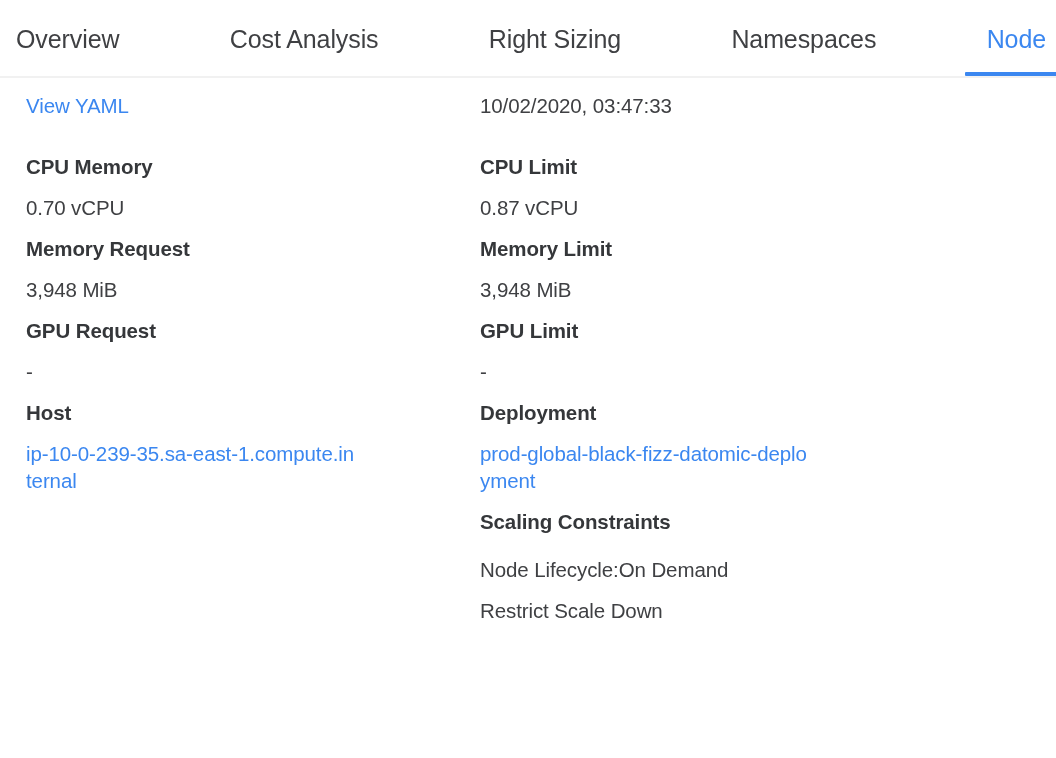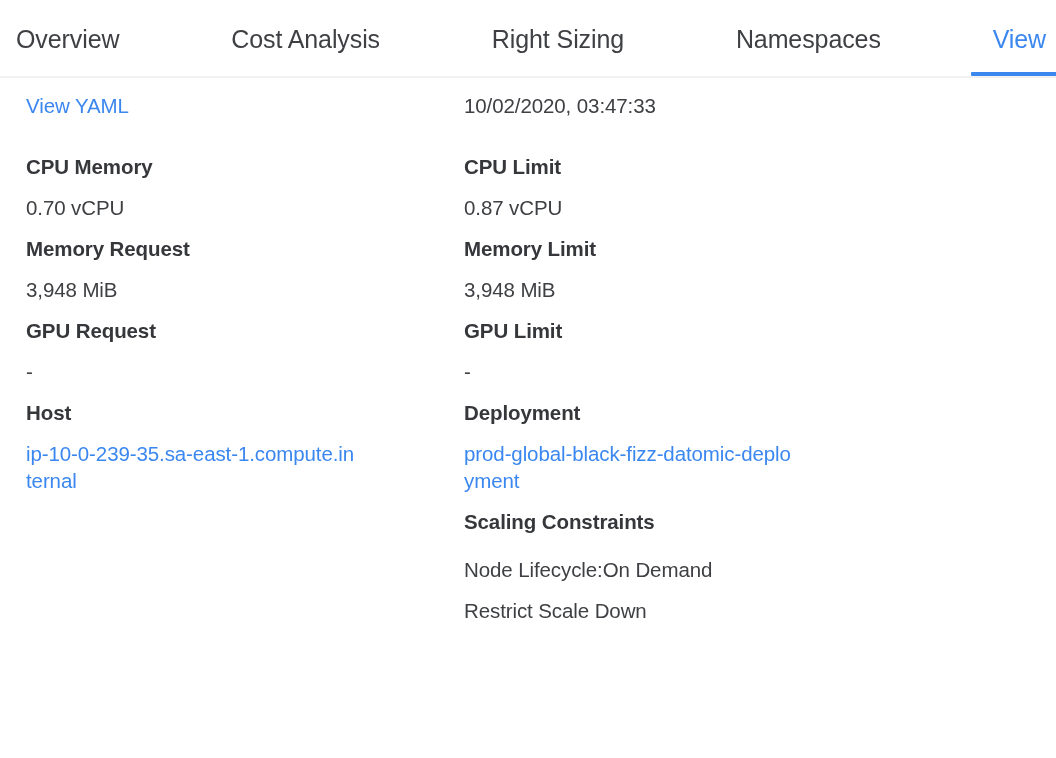--- a/index.html
+++ b/index.html
@@ -82,21 +82,21 @@
   .detail {
     position: relative;
     padding: 0 16px;
   }
 
   .grid {
     position: relative;
     width: 900px;
     display: grid;
     grid-template-columns: 438px 438px;
-    column-gap: 0px;
+    column-gap: 16px;
   }
 
   .col {
     display: block;
   }
 
   .field {
     margin: 0;
     padding: 0;
   }
@@ -166,21 +166,21 @@
       <span class="tab-spacer"></span>
 
       <div class="tab">
         <span>Namespaces</span>
 
       </div>
 
       <span class="tab-spacer"></span>
 
       <div class="tab active">
-        <span>View</span>
+        <span>Node</span>
         <span class="tab-underline"></span>
       </div>
 
     </div>
     <div class="tabbar-divider"></div>
   </div>
 
   <div class="detail">
     <div class="grid">
 

